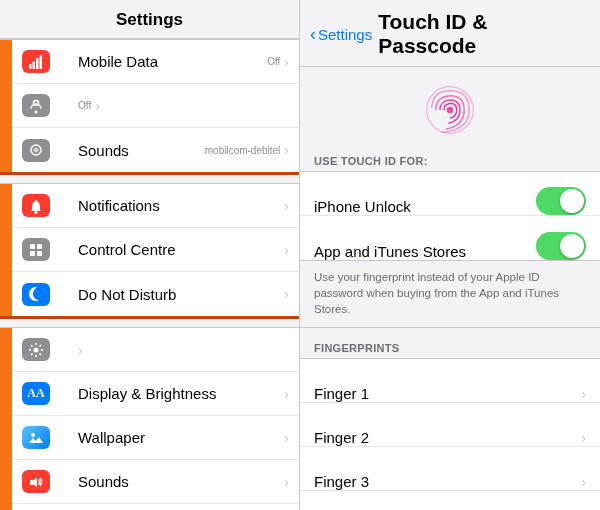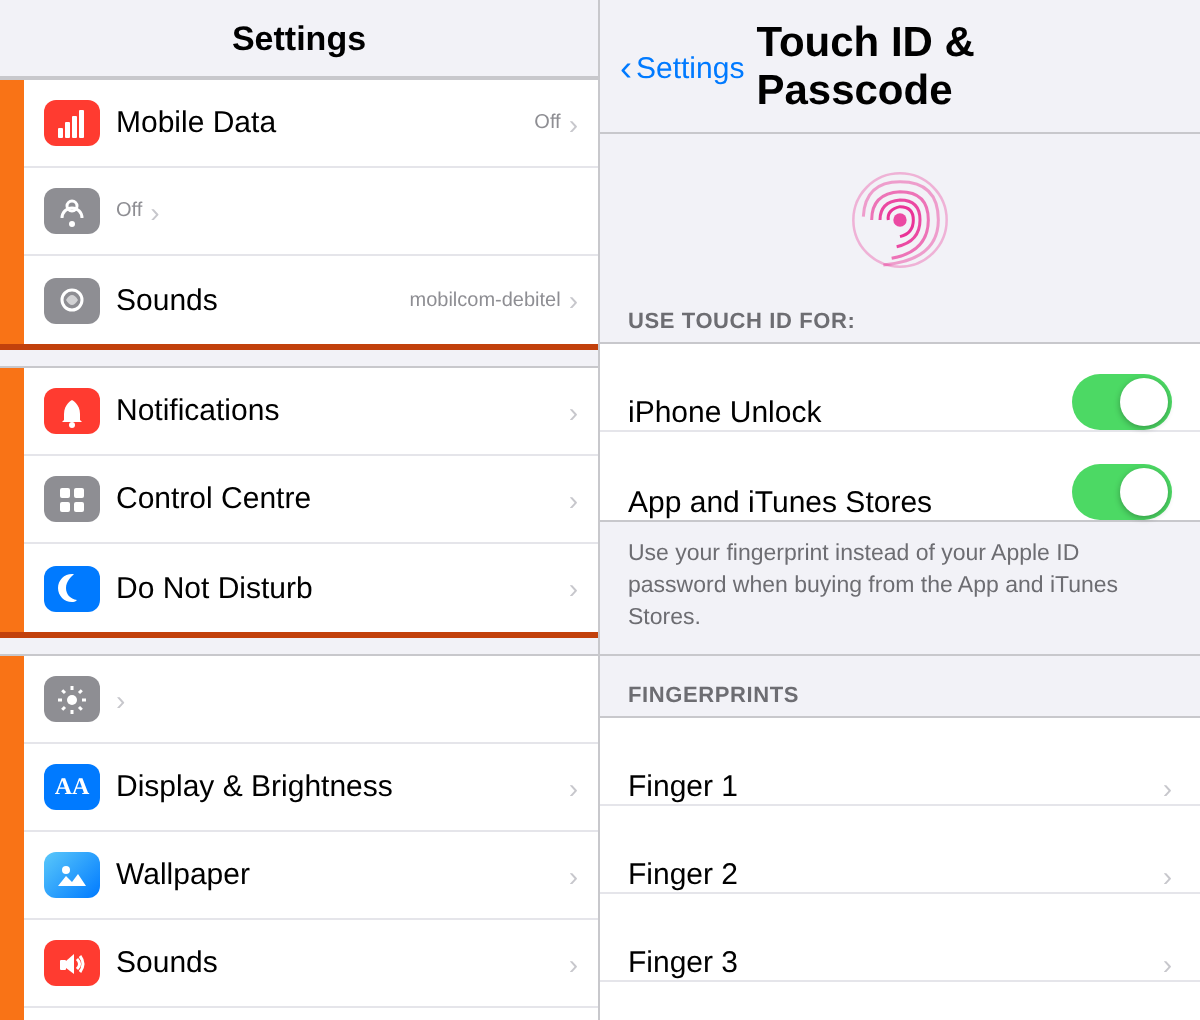--- a/index.html
+++ b/index.html
@@ -63,21 +63,21 @@
       border-bottom: none;
     }
 
     .item-icon {
       width: 28px;
       height: 23px;
       border-radius: 6px;
       display: flex;
       align-items: center;
       justify-content: center;
-      margin-right: 8px;
+      margin-right: 28px;
       flex-shrink: 0;
       font-size: 16px;
     }
 
     .icon-red { background: #ff3b30; }
     .icon-gray { background: #8e8e93; }
     .icon-blue { background: #007aff; }
     .icon-pink { background: #ff2d55; }
 
     .item-label {

